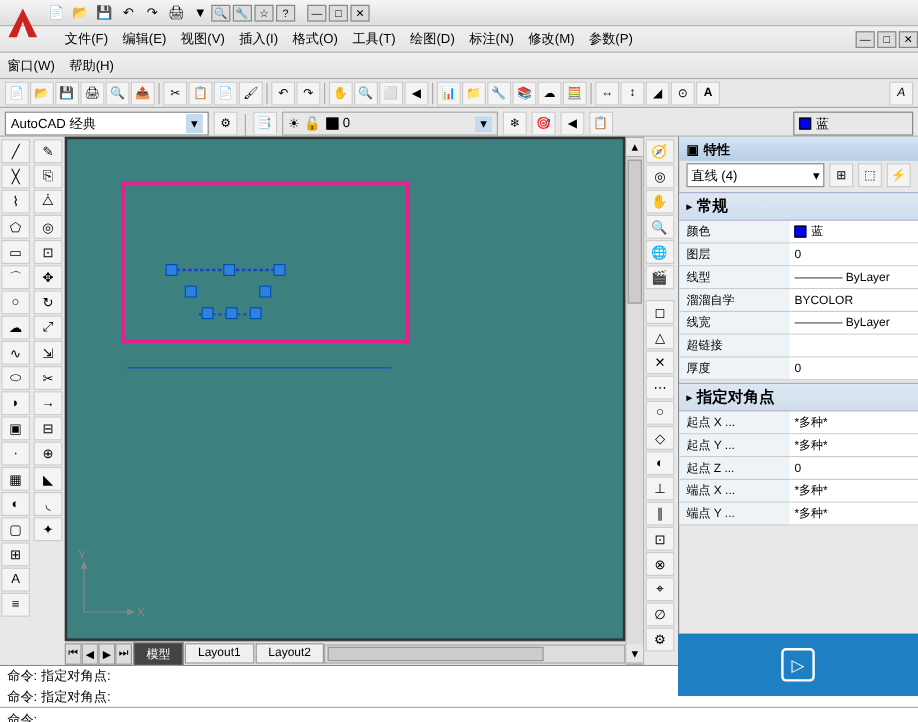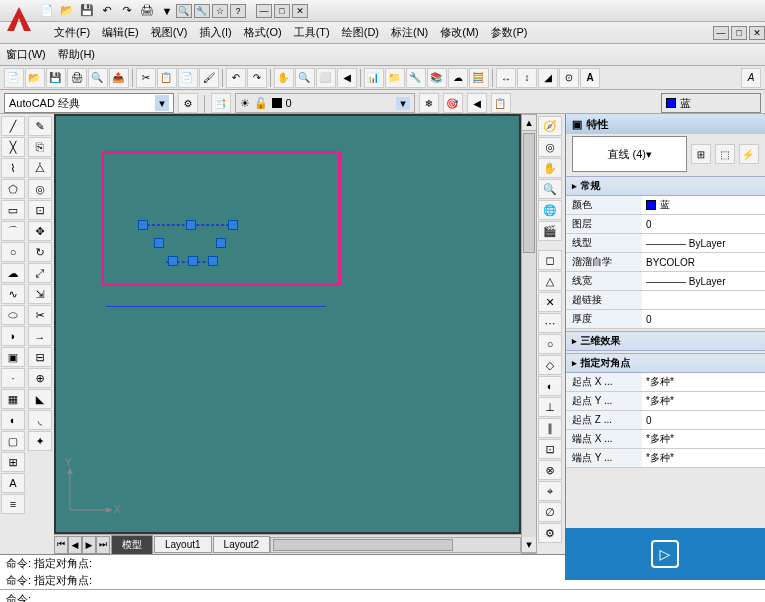--- a/index.html
+++ b/index.html
@@ -53,25 +53,25 @@
 .tab.active { background: #444; color: #fff; }
 .scrollbar-h { flex: 1; height: 16px; background: #ddd; border: 1px solid #aaa; display: flex; }
 .sb-thumb-h { width: 180px; background: #ccc; border: 1px solid #999; margin: 1px 2px; }
 
 .mid-tools { width: 28px; background: #e8e8e8; padding: 2px 1px; }
 .mid-tools .tool-btn { margin-bottom: 1px; }
 
 .panel { width: 200px; background: #e8e8e8; border-left: 1px solid #888; display: flex; flex-direction: column; overflow: hidden; }
 .panel-header { height: 20px; background: linear-gradient(#d5e5f5, #b5cde5); display: flex; align-items: center; padding: 0 6px; gap: 4px; font-size: 11px; font-weight: bold; }
 .panel-row { display: flex; align-items: center; padding: 2px 6px; gap: 4px; }
-.panel-combo { flex: 1; height: 36px; border: 1px solid #888; background: white; padding: 0 20px; display: flex; align-items: center; justify-content: center; }
-.panel-section { background: linear-gradient(#dde8f2, #cfdeee); padding: 2px 6px; font-size: 10px; font-weight: bold; margin-top: 2px; border-top: 1px solid #aac; border-bottom: 1px solid #aac; display: flex; align-items: center; }
+.panel-combo { flex: 1; height: 20px; border: 1px solid #888; background: white; padding: 0 3px; display: flex; align-items: center; justify-content: space-between; }
+.panel-section { background: linear-gradient(#dde8f2, #cfdeee); padding: 2px 6px; font-size: 13px; font-weight: bold; margin-top: 2px; border-top: 1px solid #aac; border-bottom: 1px solid #aac; display: flex; align-items: center; }
 .panel-section::before { content: "▸"; margin-right: 4px; font-size: 9px; }
 .prop-row { display: flex; font-size: 10px; }
-.prop-label { width: 76px; background: #eef3f8; padding: 2px 6px; border-bottom: 1px solid #ccc; }
+.prop-label { width: 92px; background: #eef3f8; padding: 2px 6px; border-bottom: 1px solid #ccc; }
 .prop-value { flex: 1; background: #fff; padding: 2px 4px; border-bottom: 1px solid #ccc; display: flex; align-items: center; gap: 4px; }
 
 .cmdwin { height: 50px; border-top: 1px solid #888; background: #fff; font-size: 11px; display: flex; flex-direction: column; }
 .cmd-line { padding: 1px 6px; }
 .cmd-prompt { border-top: 1px solid #aaa; padding: 2px 6px; }
 
 .watermark { position: absolute; right: 0; bottom: 22px; width: 200px; height: 52px; background: #1e7fc2; color: #fff; display: flex; align-items: center; justify-content: center; gap: 8px; }
 .watermark .play { width: 28px; height: 28px; border: 2px solid #fff; border-radius: 4px; display: flex; align-items: center; justify-content: center; font-size: 14px; }
 .watermark .txt { display: flex; flex-direction: column; }
 .watermark .big { font-size: 16px; font-weight: bold; }
@@ -351,21 +351,20 @@
       </div>
     <div class="prop-row">
         <div class="prop-label">超链接</div>
         <div class="prop-value"></div>
       </div>
     <div class="prop-row">
         <div class="prop-label">厚度</div>
         <div class="prop-value">0</div>
       </div>
 
-    <div class="panel-section">三维效果</div>
 
     <div class="panel-section">指定对角点</div>
     <div class="prop-row">
         <div class="prop-label">起点 X ...</div>
         <div class="prop-value">*多种*</div>
       </div>
     <div class="prop-row">
         <div class="prop-label">起点 Y ...</div>
         <div class="prop-value">*多种*</div>
       </div>

